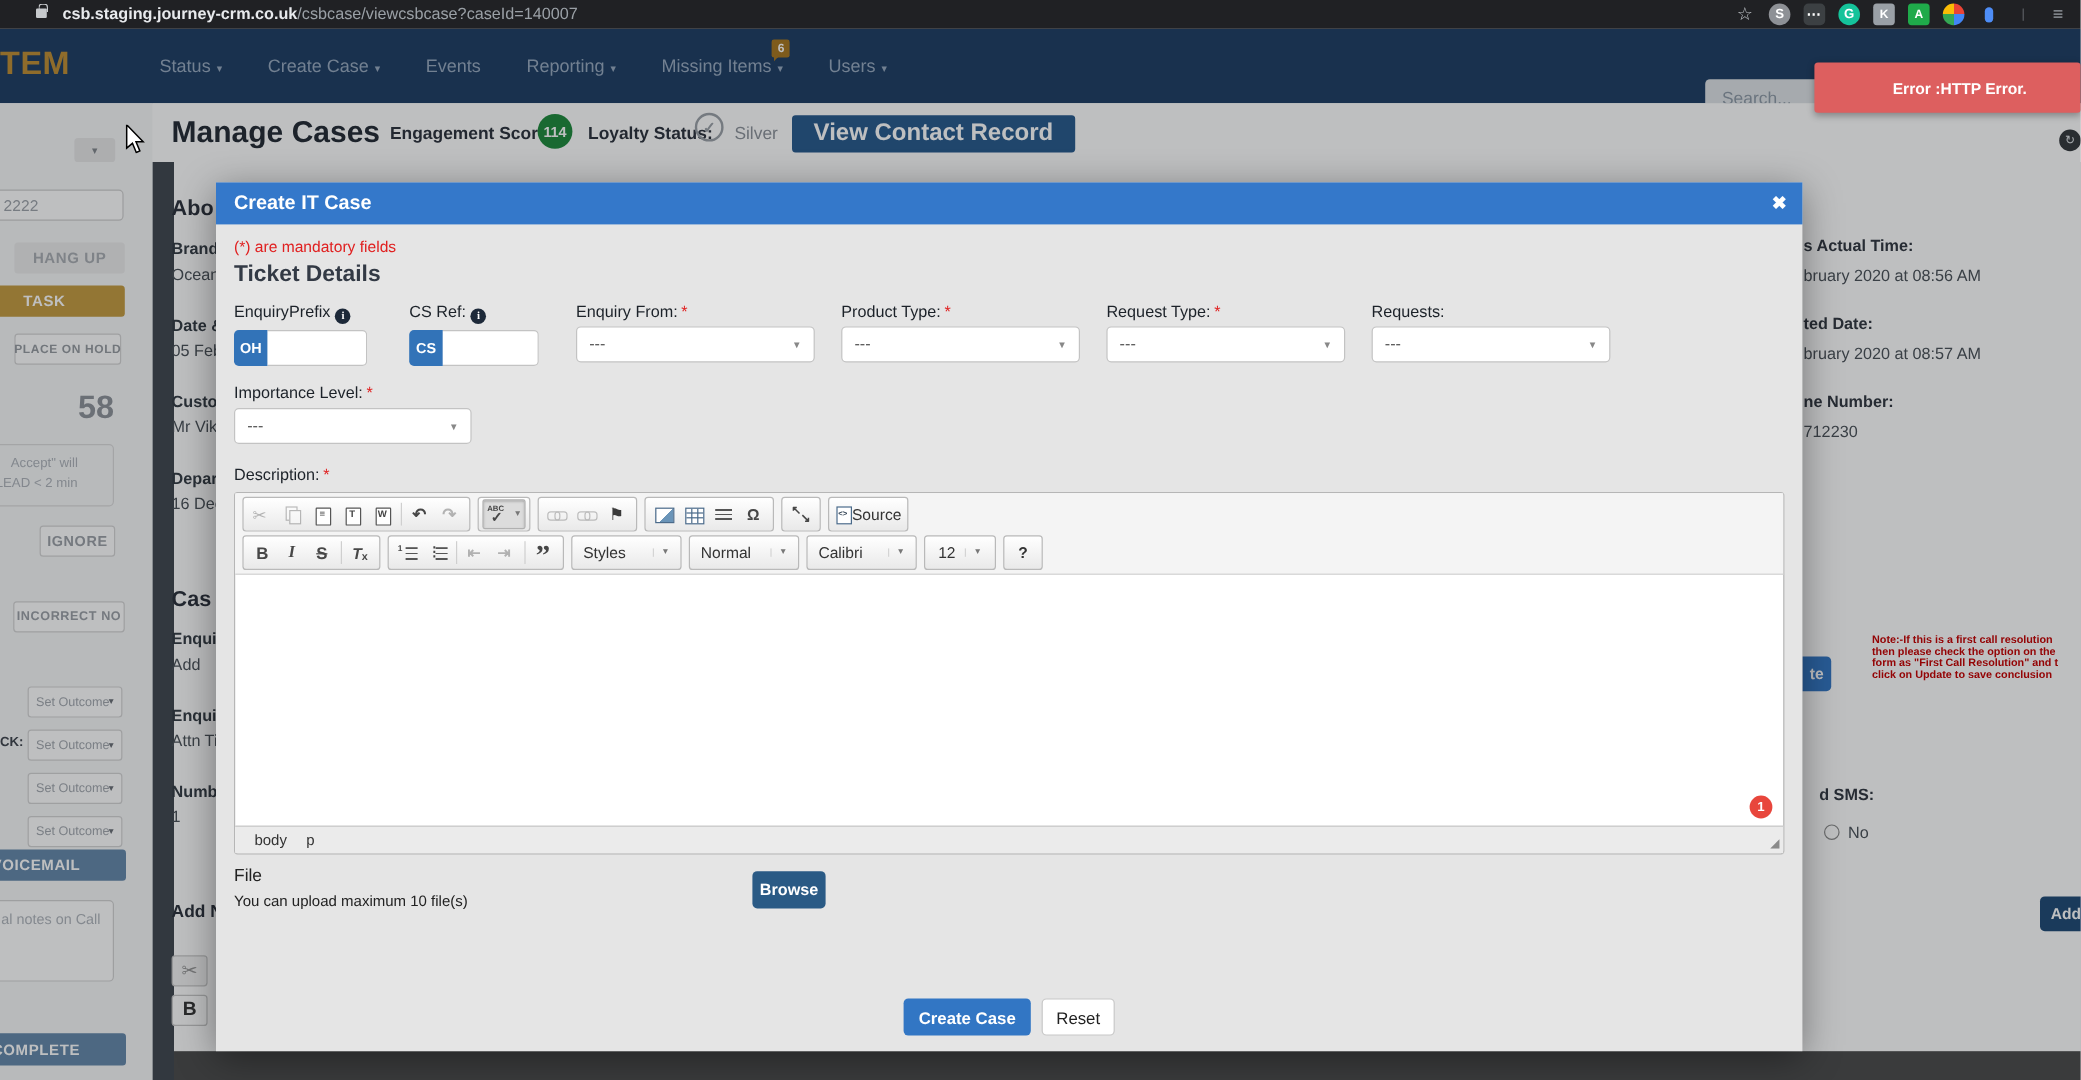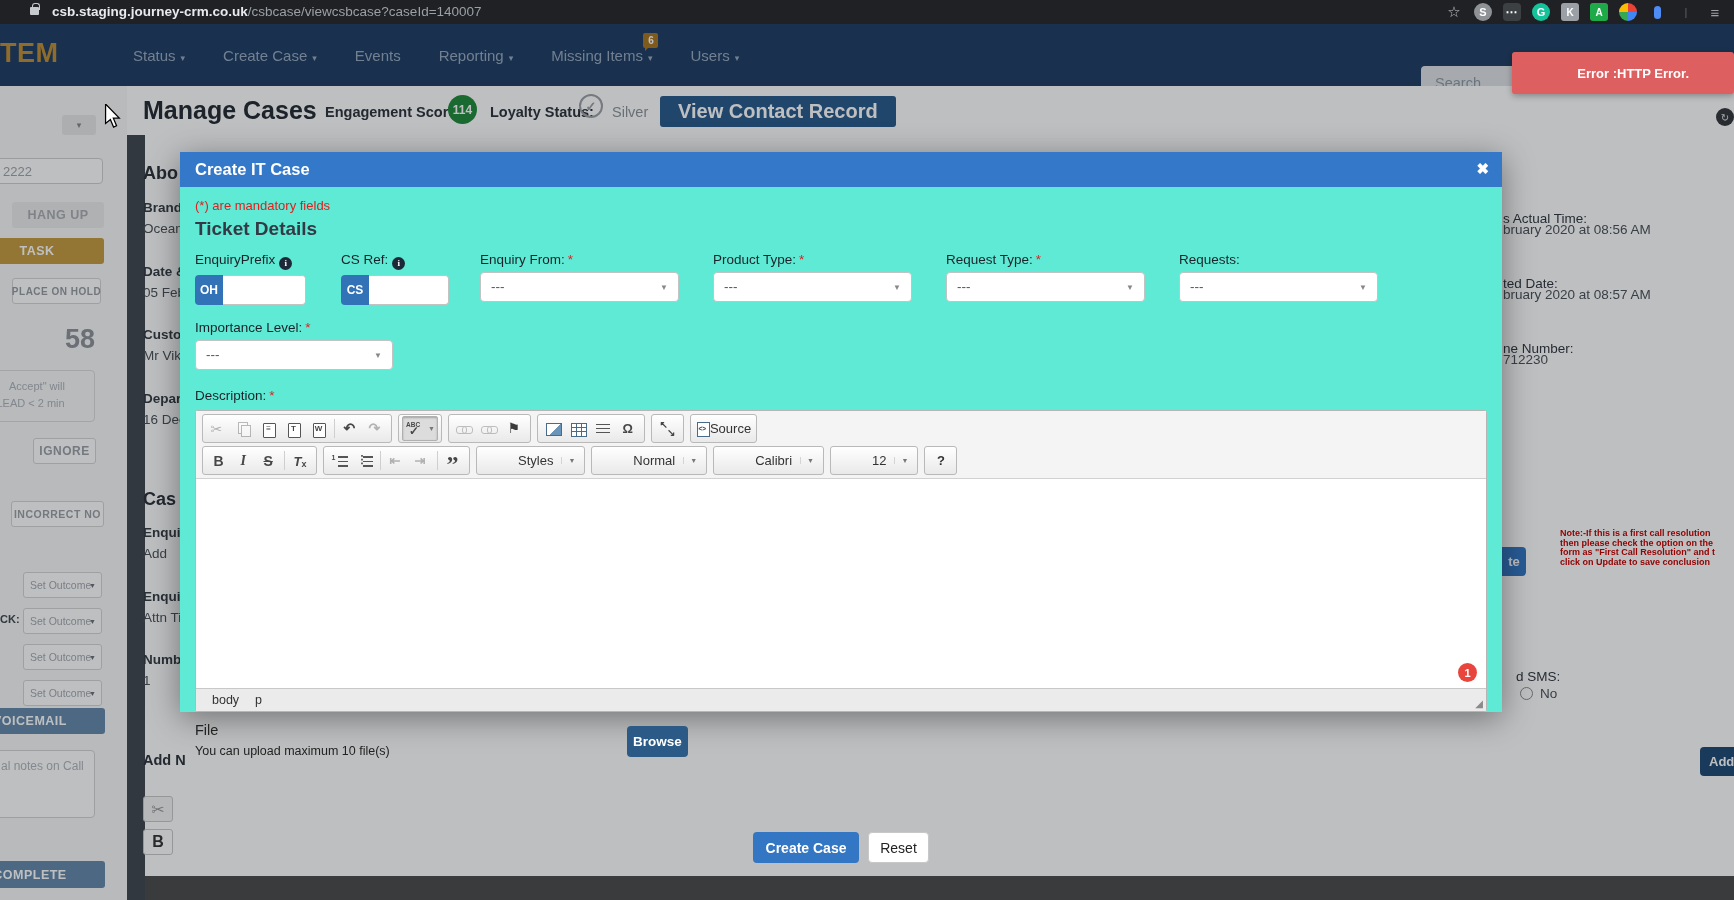--- a/index.html
+++ b/index.html
@@ -83,63 +83,63 @@
 
   
   .mid-heading{position:absolute;font-size:18px;font-weight:bold;color:#2b313b;white-space:nowrap;}
   .mid-rows{position:absolute;left:143px;}
   .mid-row{height:63.5px;white-space:nowrap;}
   .mid-row .lbl{display:block;font-size:13.5px;font-weight:bold;color:#343b44;}
   .mid-row .val{display:block;margin-top:6px;font-size:13.5px;color:#4a5158;}
   .mini-box{position:absolute;width:30px;height:26px;border:1px solid #c9c9c9;border-radius:3px;display:flex;align-items:center;justify-content:center;}
 
   
-  .rc-label{position:absolute;font-size:13.5px;font-weight:normal;color:#30363f;white-space:nowrap;margin-top:14px;}
+  .rc-label{position:absolute;font-size:13.5px;font-weight:bold;color:#30363f;white-space:nowrap;}
   .rc-value{position:absolute;font-size:13.5px;color:#4a5158;white-space:nowrap;}
   .rc-update{position:absolute;left:1502px;top:547px;width:24px;height:29px;background:#3276c4;color:#fff;font-size:13px;font-weight:bold;display:flex;align-items:center;justify-content:center;border-radius:0 4px 4px 0;}
   .rc-note{position:absolute;left:1560px;top:529px;width:180px;font-size:9px;font-weight:bold;color:#c60000;line-height:9.5px;}
   .rc-note div{white-space:nowrap;}
   .rc-radio{position:absolute;left:1520px;top:687px;width:13px;height:13px;border:1.5px solid #8a8a8a;border-radius:50%;background:#fff;}
   .rc-add{position:absolute;left:1700px;top:747px;width:44px;height:29px;background:#1f4975;color:#fff;font-size:13px;font-weight:bold;display:flex;align-items:center;padding-left:9px;border-radius:4px 0 0 4px;border:none;}
 
   
   .toast{position:absolute;left:1512px;top:52px;width:222px;height:42px;background:#dd5f5f;border-radius:3px;box-shadow:0 2px 6px rgba(0,0,0,.3);z-index:25;display:flex;align-items:center;justify-content:flex-end;padding-right:45px;color:#fff;font-size:13px;font-weight:bold;}
 
   
-  .modal{position:absolute;left:180px;top:152px;width:1322px;height:560px;background:#5eead4;z-index:10;box-shadow:0 6px 30px rgba(0,0,0,.4);text-decoration:underline;}
+  .modal{position:absolute;left:180px;top:152px;width:1322px;height:724px;background:#e5e5e5;z-index:10;box-shadow:0 6px 30px rgba(0,0,0,.4);text-decoration:underline;}
   .m-header{position:absolute;left:0;top:0;width:100%;height:35px;background:#3478ca;display:flex;align-items:center;padding:0 15px;}
   .m-title{color:#fff;font-size:16.5px;font-weight:bold;}
   .m-close{position:absolute;right:13px;top:8px;color:#fff;font-size:15px;font-weight:bold;cursor:pointer;}
   .m-note{position:absolute;left:15px;top:46px;color:#e02020;font-size:13px;}
   .m-section{position:absolute;left:15px;top:66px;font-size:19px;font-weight:bold;color:#333a45;}
   .f-label{font-size:13.5px;color:#1c2229;white-space:nowrap;}
   .req{color:#e02020;margin-left:3px;}
   .info-icon{display:inline-block;width:13px;height:13px;background:#1d2939;border-radius:50%;color:#fff;font-size:9px;font-weight:bold;text-align:center;line-height:13px;font-family:"Liberation Serif",serif;vertical-align:-2px;margin-left:4px;}
   .fcol{position:absolute;top:100px;}
   .igroup{display:flex;margin-top:5px;height:30px;}
   .iaddon{width:28px;background:#3273b8;color:#fff;font-size:12px;font-weight:bold;display:flex;align-items:center;justify-content:center;border-radius:4px 0 0 4px;}
   .igroup input{flex:1;border:1px solid #c3c3c3;border-left:none;border-radius:0 4px 4px 0;min-width:0;}
-  .sel-row{position:absolute;left:300px;top:100px;display:flex;gap:34px;}
+  .sel-row{position:absolute;left:300px;top:100px;display:flex;gap:22px;}
   .sel-col{width:199px;}
   .selbox{position:relative;margin-top:5px;height:30px;border:1px solid #c3c3c3;border-radius:4px;background:#fff;font-size:13.5px;color:#555;padding:6px 0 0 10px;}
   .selbox .crt{position:absolute;right:10px;top:10px;font-size:8px;color:#888;}
   .imp-col{position:absolute;left:15px;top:168px;width:198px;}
   .desc-label{position:absolute;left:15px;top:236px;}
 
   
   .editor{position:absolute;left:15px;top:258px;width:1292px;height:302px;border:1px solid #b6b6b6;border-radius:3px;background:#fff;}
   .toolbar{background:#f4f4f4;border-bottom:1px solid #d1d1d1;padding:3px 6px 0 6px;}
   .trow{display:flex;gap:6px;margin-bottom:3px;flex-wrap:nowrap;align-items:flex-start;}
   .tgroup{display:flex;align-items:center;background:linear-gradient(#ffffff,#e9e9e9);border:1px solid #b9b9b9;border-radius:3px;padding:1px 3px;height:29px;}
   .tbtn{position:relative;display:flex;align-items:center;justify-content:center;min-width:25px;height:25px;border-radius:2px;color:#474747;padding:0 2px;}
   .tbtn.disabled{opacity:.38;}
   .tbtn.active{background:#dcdcdc;box-shadow:inset 0 1px 2px rgba(0,0,0,.25);border:1px solid #b0b0b0;}
   .tbtn.tsep{min-width:1px;width:1px;height:19px;background:#cfcfcf;padding:0;border-radius:0;margin:0 3px;}
   .tbtn.dd{min-width:84px;justify-content:space-between;padding:0 6px;}
-  .tbtn.dd .tlabel{font-size:13px;color:#333;margin-left:32px;}
+  .tbtn.dd .tlabel{font-size:13px;color:#333;}
   .tbtn.dd .tcaret{border-left:1px solid #d4d4d4;padding-left:6px;margin-left:8px;}
   .tbtn.dd-sm{min-width:52px;justify-content:center;}
   .tbtn.qmark{font-size:15px;font-weight:bold;color:#333;}
   .tcaret{font-size:7px;color:#777;margin-left:3px;}
   .tlabel{font-size:13px;color:#333;}
   .tico{position:relative;width:16px;height:16px;font-style:normal;display:inline-block;}
   .tico-cut::before{content:"✂";position:absolute;left:0;top:0;font-size:14px;line-height:16px;}
   .tico-copy::before{content:"";position:absolute;left:2px;top:1px;width:8px;height:10px;border:1.2px solid #555;background:#fff;}
   .tico-copy::after{content:"";position:absolute;left:5px;top:4px;width:8px;height:10px;border:1.2px solid #555;background:#fff;}
   .tico-paste::before,.tico-paste-text::before,.tico-paste-word::before{content:"";position:absolute;left:2px;top:2px;width:11px;height:13px;border:1.2px solid #555;border-radius:1px;background:#fff;}

